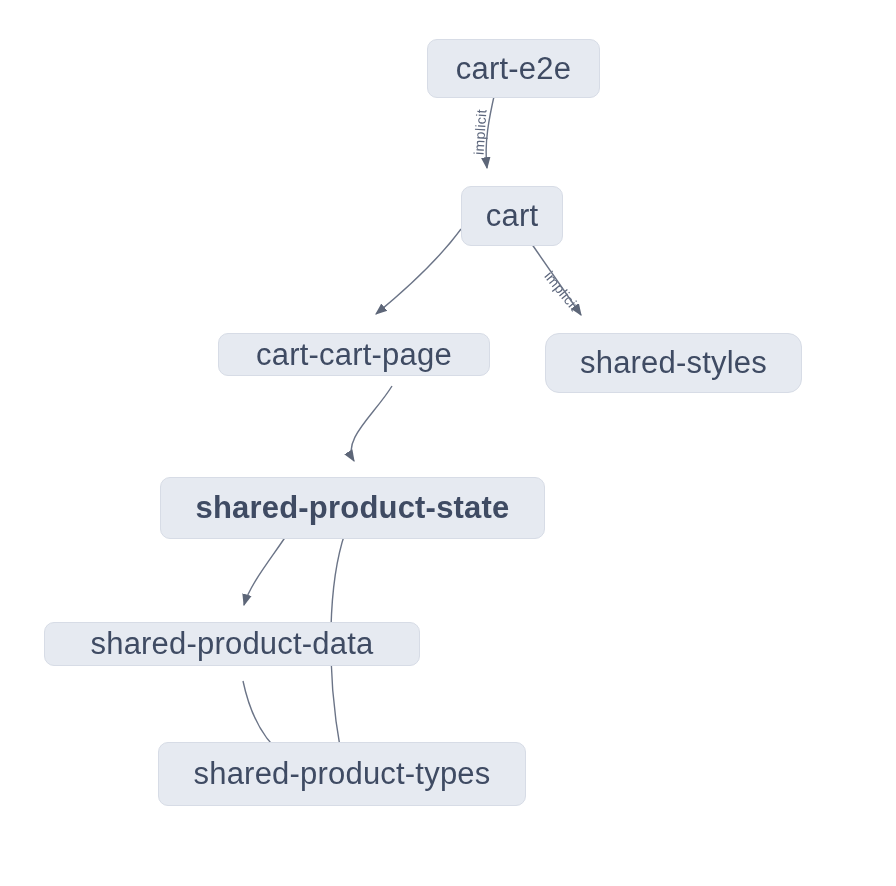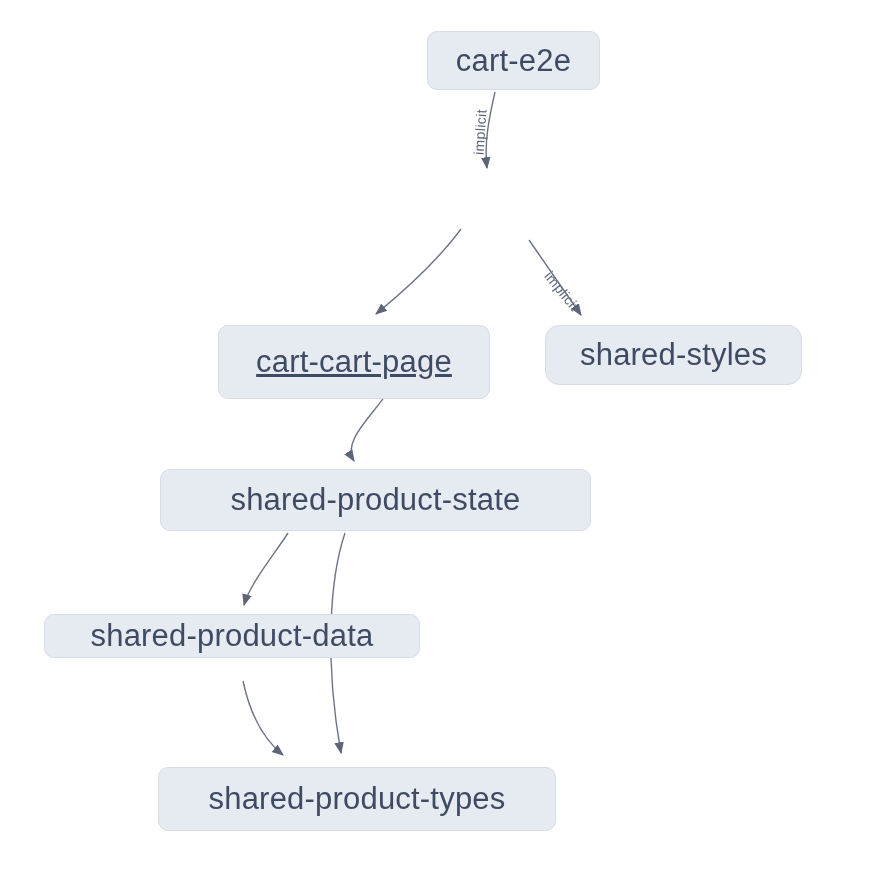--- a/index.html
+++ b/index.html
@@ -58,28 +58,29 @@
     align-items: center;
     justify-content: center;
     background: var(--node-fill);
     border: 1px solid var(--node-border);
     border-radius: 10px;
     color: var(--node-text);
     font-size: 31px;
     letter-spacing: 0.2px;
     white-space: nowrap;
     cursor: pointer;
+    margin-top: 8px;
   }
   .node.cart-e2e              { left: 427px; top:  31px; width: 173px; height: 59px; }
   .node.cart                  { left: 461px; top: 178px; width: 102px; height: 60px; }
-  .node.cart-cart-page        { left: 218px; top: 325px; width: 272px; height: 74px; text-decoration: underline; }
+  .node.cart-cart-page        { left: 218px; top: 325px; width: 272px; height: 43px; }
   .node.shared-styles         { left: 545px; top: 325px; width: 257px; height: 60px; border-radius: 14px; }
-  .node.shared-product-state  { left: 160px; top: 469px; width: 431px; height: 62px; }
+  .node.shared-product-state  { left: 160px; top: 469px; width: 385px; height: 62px; font-weight: bold; }
   .node.shared-product-data   { left:  44px; top: 614px; width: 376px; height: 44px; }
-  .node.shared-product-types  { left: 158px; top: 767px; width: 398px; height: 64px; }
+  .node.shared-product-types  { left: 158px; top: 734px; width: 368px; height: 64px; }
 </style>
 </head>
 <body>
 
 <div class="canvas">
 
   <div class="edge-label l1">implicit</div>
 
   <div class="edge-label l2">implicit</div>
 
@@ -95,20 +96,23 @@
     <path class="edge" d="M 392,386 C 375,414 341,440 354,461" marker-end="url(#arrow)"></path>
     <path class="edge" d="M 288,533 C 271,559 250,584 244,605" marker-end="url(#arrow)"></path>
     <path class="edge" d="M 345,533 C 329,580 325,665 341,753" marker-end="url(#arrow)"></path>
     <path class="edge" d="M 243,681 C 250,714 263,739 283,755" marker-end="url(#arrow)"></path>
   </svg>
 
   <div class="node cart-e2e">
     <span>cart-e2e</span>
   </div>
 
+  <div class="node cart">
+    <span>cart</span>
+  </div>
 
   <div class="node cart-cart-page">
     <span>cart-cart-page</span>
   </div>
 
   <div class="node shared-styles">
     <span>shared-styles</span>
   </div>
 
   <div class="node shared-product-state">

